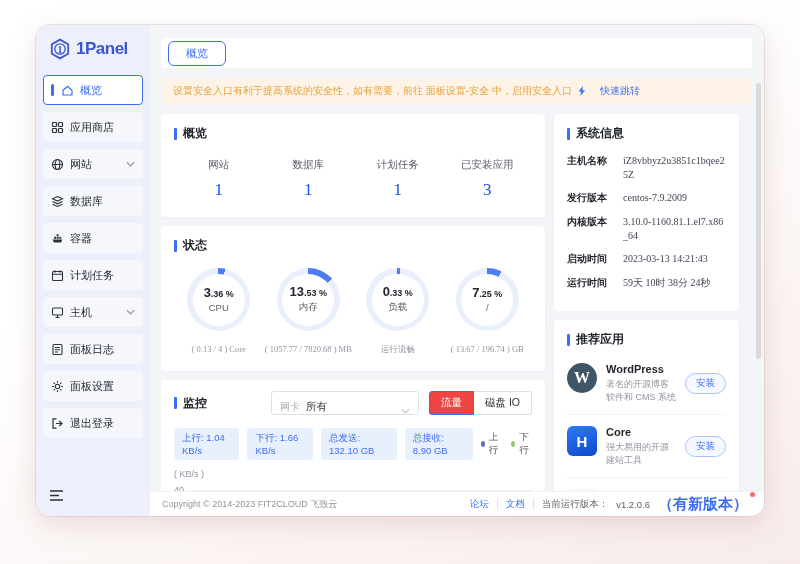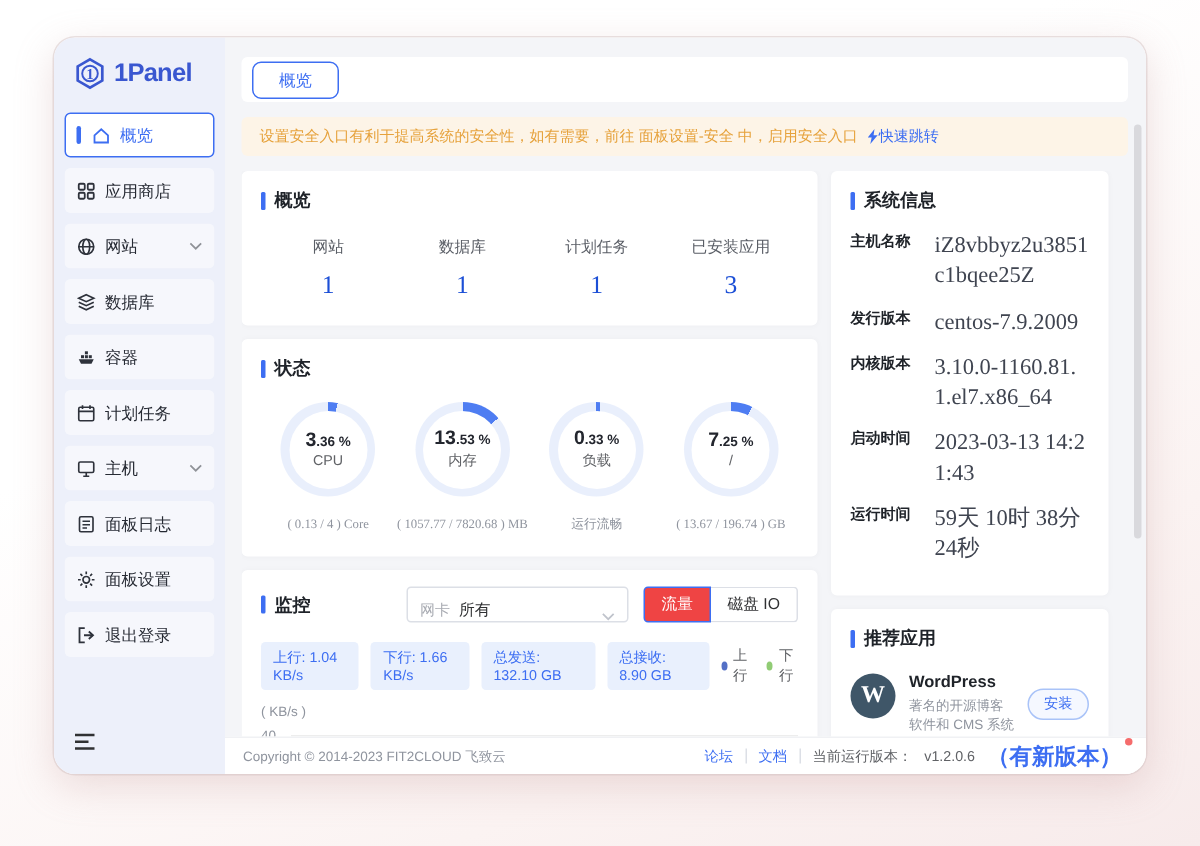--- a/index.html
+++ b/index.html
@@ -28,21 +28,21 @@
 
   
   .content { flex:1; background:#f4f5f8; position:relative; display:flex; flex-direction:column;
              padding:13px 12px 0 11px; overflow:hidden; }
   .tabbar { height:30px; background:#fff; border-radius:4px; display:flex; align-items:center;
             padding:0 7px; flex:none; }
   .tab { border:1px solid #3d6ef2; color:#3d6ef2; background:#fff; font-size:11px;
          padding:4px 17px; border-radius:6px; cursor:pointer; }
   .alert { margin-top:10px; background:#fdf4e7; border-radius:4px; padding:6px 12px;
            font-size:10px; color:#e6a23c; display:flex; align-items:flex-end; flex:none; }
-  .alert-link { color:#3d6ef2; display:inline-flex; align-items:center; gap:0; margin-left:6px;
+  .alert-link { color:#3d6ef2; display:inline-flex; align-items:center; gap:14px; margin-left:6px;
                 cursor:pointer; }
 
   .columns { flex:1; margin-top:10px; display:flex; gap:9px; overflow:hidden; }
   .col-left { width:384px; flex:none; display:flex; flex-direction:column; gap:9px; }
   .col-right { flex:1; display:flex; flex-direction:column; gap:9px; margin-right:13px; }
 
   .card { background:#fff; border-radius:4px; padding:11px 13px; box-shadow:0 0 4px rgba(31,35,41,.03); }
   .card-title { display:flex; align-items:center; gap:6px; font-size:12px; font-weight:700; color:#1f2329; }
   .title-bar { width:3px; height:12px; background:#3d6ef2; border-radius:1px; }
 
@@ -94,21 +94,21 @@
            border-left:9px solid transparent; border-right:9px solid transparent;
            border-bottom:16px solid #7b9cf0; }
   .peak2 { position:absolute; left:276px; top:14px; width:0; height:0;
            border-left:9px solid transparent; border-right:9px solid transparent;
            border-bottom:9px solid #a9c0f5; }
 
   
   .sys-rows { margin-top:12px; }
   .sys-row { display:flex; margin-bottom:10px; }
   .sys-label { width:56px; flex:none; font-size:10px; color:#1f2329; font-weight:600; }
-  .sys-value { flex:1; font-size:15px; color:#3f4450; word-break:break-all; line-height:1.35;
+  .sys-value { flex:1; font-size:10px; color:#3f4450; word-break:break-all; line-height:1.35;
                font-family:"Liberation Serif","DejaVu Serif",serif; }
 
   
   .card-apps { flex:1; }
   .app-row { display:flex; align-items:flex-start; gap:9px; padding:11px 0; }
   .app-row + .app-row { border-top:1px solid #f2f3f5; }
   .app-logo { width:30px; height:30px; border-radius:6px; flex:none; display:flex;
               align-items:center; justify-content:center; }
   .logo-wp { background:#3f5668; color:#fff; font-size:16px; border-radius:50%;
              font-family:"Liberation Serif","DejaVu Serif",serif; font-weight:700; }

